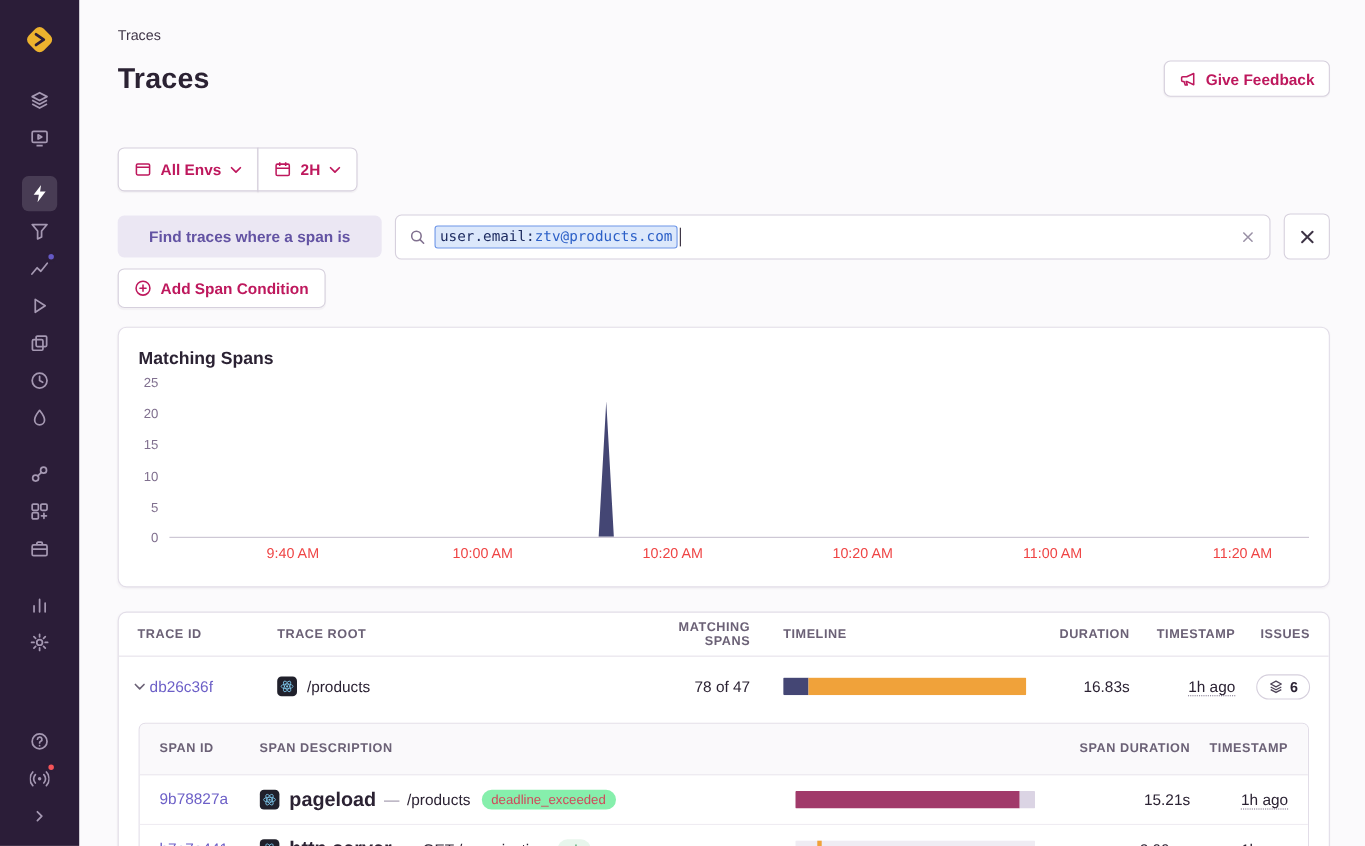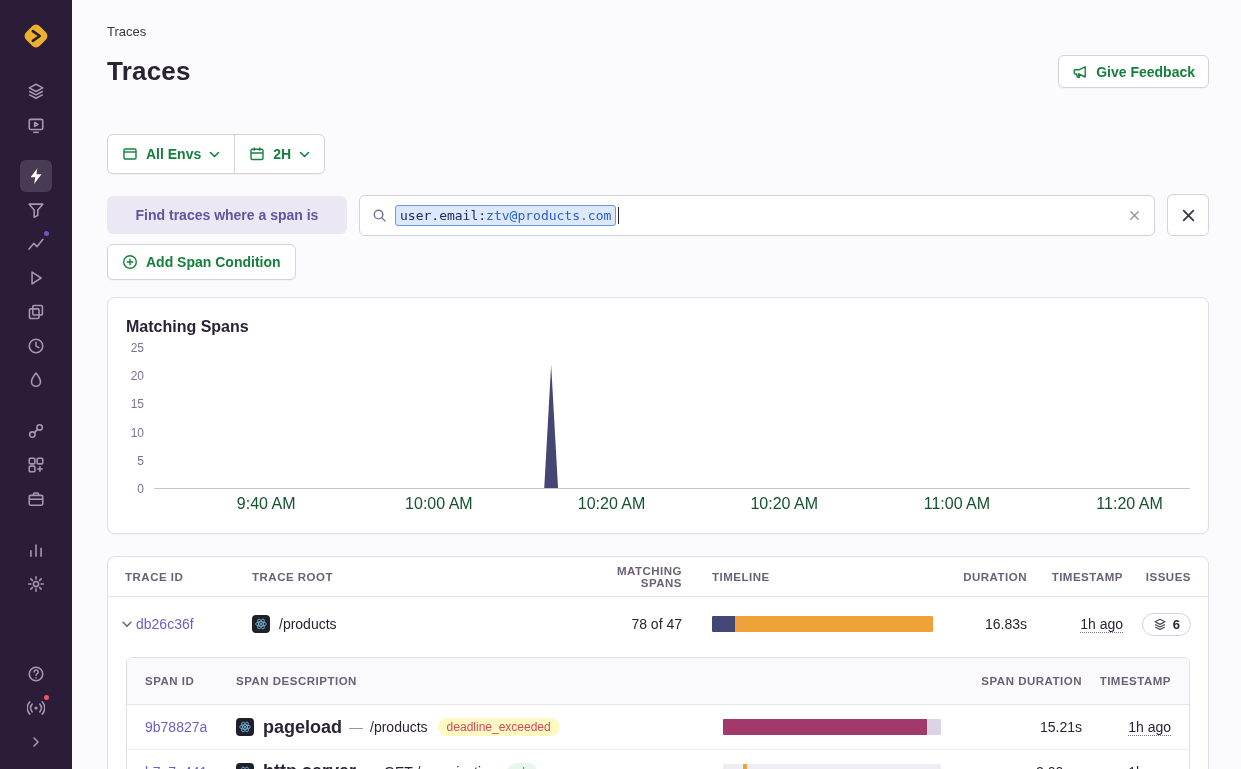--- a/index.html
+++ b/index.html
@@ -19,21 +19,21 @@
   .dot { position: absolute; width: 9px; height: 9px; border-radius: 50%; top: 1px; right: 1px; border: 2px solid #2b1d38; }
   .dot.purple { background: #6559c5; }
   .dot.red { background: #f55459; }
 
   
   .main { flex: 1; padding: 24px 32px 0 35px; overflow: hidden; }
   .breadcrumb { font-size: 13px; color: #3e3446; cursor: pointer; }
   .title-row { display: flex; align-items: center; justify-content: space-between; margin-top: 16px; }
   .title-row h1 { font-size: 26px; font-weight: 700; color: #2b2233; letter-spacing: 0.2px; }
 
-  .btn { display: inline-flex; align-items: center; gap: 8px; background: #fff; border: 1px solid #d6d0dd; border-radius: 6px; font-family: inherit; font-weight: 700; color: #15803d; font-size: 14px; cursor: pointer; box-shadow: 0 1px 1px rgba(43,34,51,0.04); }
+  .btn { display: inline-flex; align-items: center; gap: 8px; background: #fff; border: 1px solid #d6d0dd; border-radius: 6px; font-family: inherit; font-weight: 700; color: #be185d; font-size: 14px; cursor: pointer; box-shadow: 0 1px 1px rgba(43,34,51,0.04); }
   .btn-feedback { height: 33px; padding: 0 13px; }
   .icon-wrap { display: inline-flex; align-items: center; }
 
   .filter-row { margin-top: 46px; display: flex; }
   .seg-group { display: inline-flex; }
   .seg-group .btn { height: 40px; padding: 0 14px; }
   .seg-group .btn:first-child { border-radius: 6px 0 0 6px; }
   .seg-group .btn:last-child { border-radius: 0 6px 6px 0; margin-left: -1px; }
 
   
@@ -56,21 +56,21 @@
   .card { background: #fff; border: 1px solid #e2dde8; border-radius: 8px; box-shadow: 0 1px 2px rgba(43,34,51,0.04); }
   .chart-card { margin-top: 17px; padding: 20px 18px 14px; }
   .chart-title { font-size: 16px; font-weight: 700; color: #2b2233; }
   .chart-body { display: flex; margin-top: 12px; }
   .chart-ylab { width: 28px; position: relative; height: 141px; flex-shrink: 0; }
   .ytick { position: absolute; right: 10px; transform: translateY(50%); font-size: 12px; color: #80708f; }
   .chart-main { flex: 1; }
   .chart-plot { height: 141px; border-bottom: 1px solid #c9c3d1; position: relative; }
   .chart-plot svg { position: absolute; inset: 0; width: 100%; height: 100%; }
   .chart-xlab { position: relative; height: 24px; margin-top: 6px; }
-  .xtick { position: absolute; transform: translateX(-50%); font-size: 16px; color: #14532d; white-space: nowrap; }
+  .xtick { position: absolute; transform: translateX(-50%); font-size: 13px; color: #ef4444; white-space: nowrap; }
 
   
   .table-card { margin-top: 22px; overflow: hidden; }
   .t-grid { display: grid; grid-template-columns: 144px 320px 130px 240px 91px 96px 1fr; align-items: center; }
   .t-head { height: 40px; border-bottom: 1px solid #e6e2ea; }
   .th { font-size: 11.5px; font-weight: 700; letter-spacing: 0.5px; color: #6b6176; text-transform: uppercase; }
   .pl { padding-left: 17px; }
   .pr { padding-right: 17px; }
   .right { text-align: right; }
   .th-matching { padding-right: 20px; }
@@ -97,21 +97,21 @@
   .s-grid { display: grid; grid-template-columns: 109px 479px 240px 133px 1fr; align-items: center; }
   .s-head { height: 47px; background: #faf9fb; border-bottom: 1px solid #e6e2ea; }
   .s-pl { padding-left: 18px; }
   .s-pr { padding-right: 18px; }
   .s-row { height: 44px; background: #fff; }
   .s-row + .s-row { border-top: 1px solid #efecf2; }
   .op { font-weight: 700; font-size: 18px; }
   .sep { color: #9a91a6; margin: 0 7px; font-size: 14px; }
   .desc { font-size: 14px; color: #2b2233; }
   .badge { display: inline-flex; align-items: center; margin-left: 10px; padding: 2px 9px; border-radius: 10px; font-size: 12px; font-weight: 400; white-space: nowrap; }
-  .badge.error { background: #fef9c3; color: #cf4a5c; }
+  .badge.error { background: #86efac; color: #cf4a5c; }
   .badge.success { background: #e8f6ec; color: #3f9b5f; }
   .s-timeline { position: relative; height: 16px; width: 218px; margin-left: 8px; overflow: hidden; border-radius: 1px; }
   .s-dur { font-size: 14px; padding-right: 6px; }
   .s-ts { font-size: 14px; }
   .truncate { overflow: hidden; text-overflow: ellipsis; white-space: nowrap; }
 </style>
 </head>
 <body>
 
 <div class="app">

